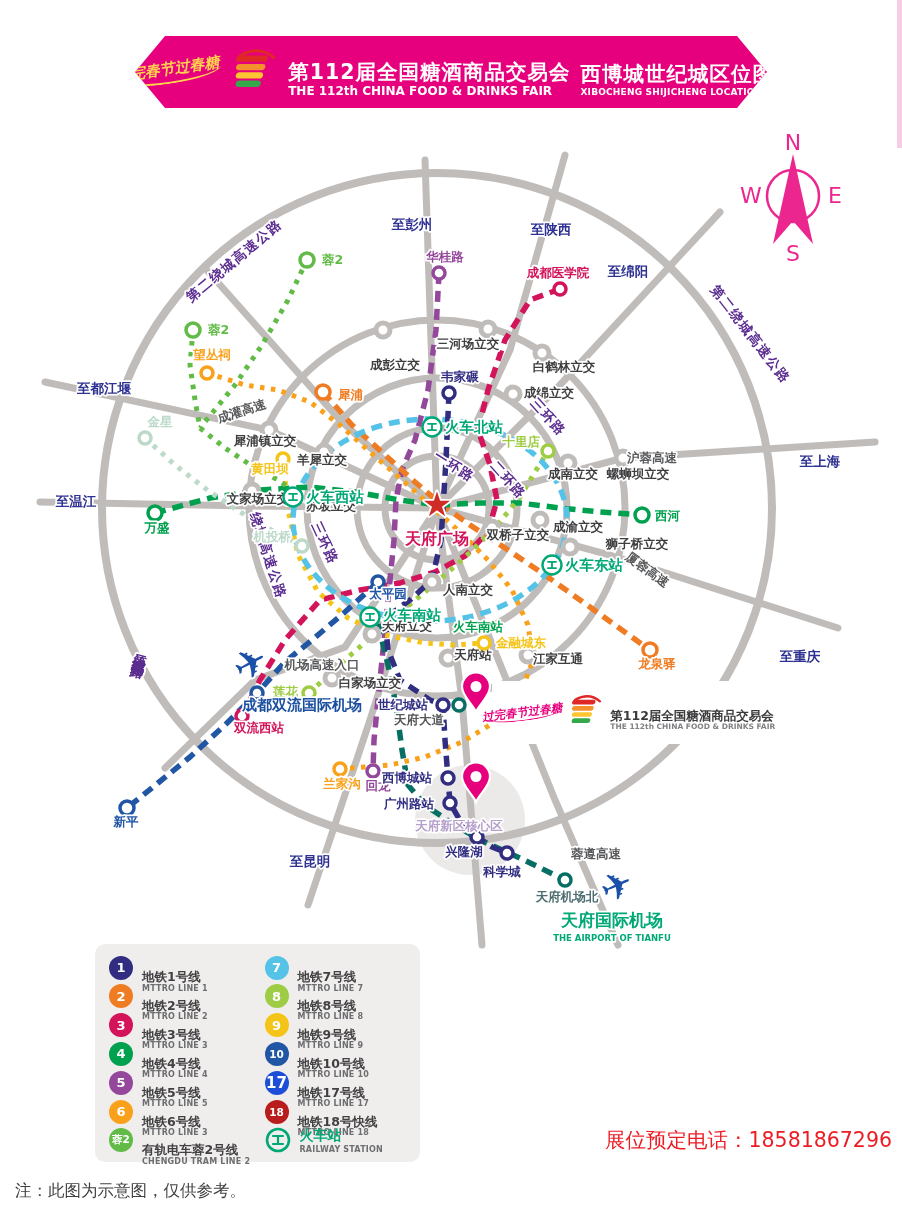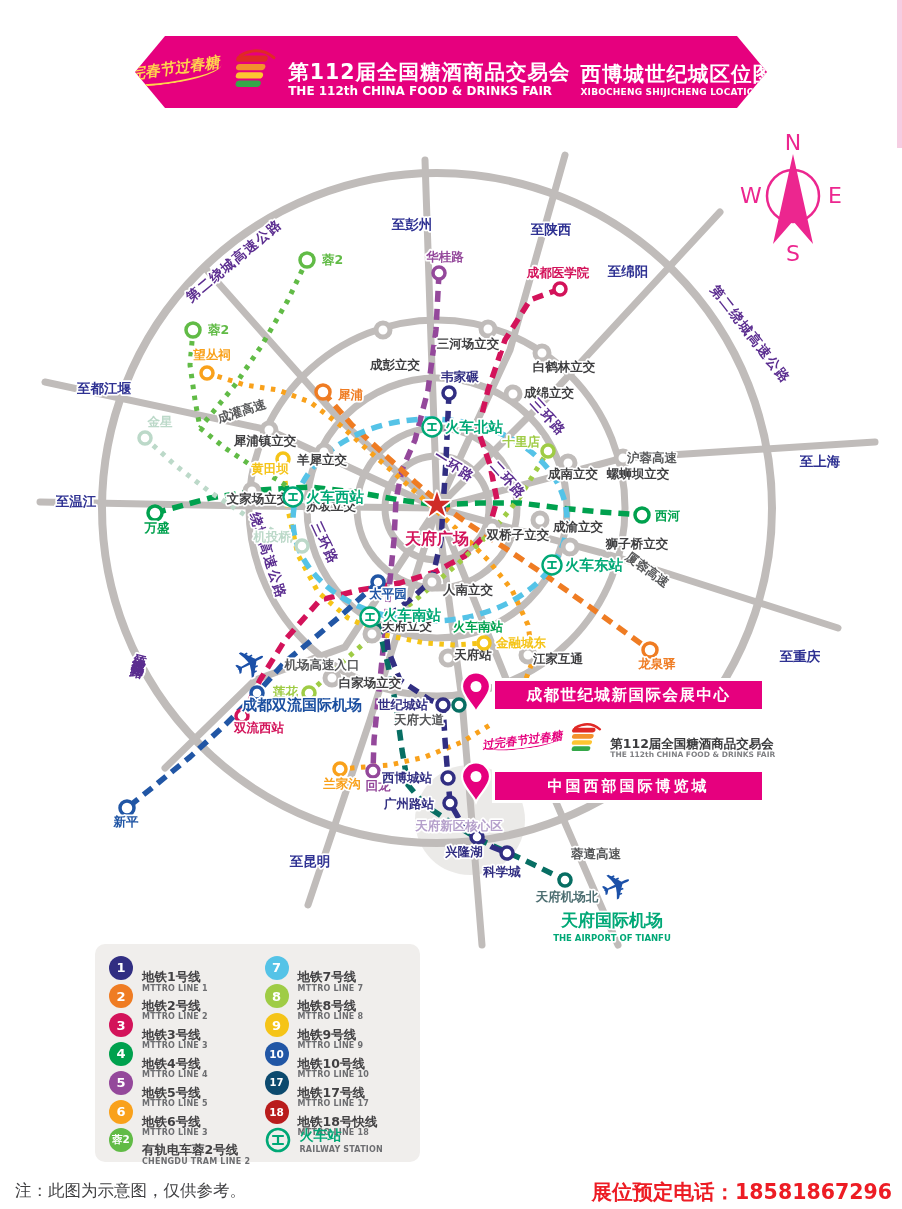--- a/index.html
+++ b/index.html
@@ -53,21 +53,21 @@
   .leg-col{display:flex;flex-direction:column;justify-content:space-between;width:50%;}
   .leg-row{display:flex;align-items:center;gap:9px;height:27px;}
   .leg-badge{width:24px;height:24px;border-radius:50%;color:#fff;font-weight:bold;font-size:13px;
     display:flex;align-items:center;justify-content:center;flex:0 0 24px;}
   .leg-cn{font-weight:bold;font-size:12.5px;color:#414042;line-height:1.05;white-space:nowrap;margin-top:28px;}
   .leg-en{font-weight:bold;font-size:8px;color:#6d6e71;letter-spacing:.2px;white-space:nowrap;}
   .leg-rail-cn{font-weight:bold;font-size:14px;color:#00a876;}
 
   
   #note{left:15px;top:1180px;font-size:16.5px;color:#3f3f41;}
-  #phone{right:10px;top:1178px;font-size:20.5px;font-weight:bold;color:#ed1c24;}
+  #phone{right:10px;top:1126px;font-size:20.5px;font-weight:normal;color:#ed1c24;}
 
   .edge-strip{right:0;top:0;width:5px;height:148px;background:#f6cde2;}
 </style>
 </head>
 <body>
 
 <div class="abs" id="map-layer">
   <svg id="map-svg" width="902" height="1209" viewBox="0 0 902 1209">
       <circle cx="470" cy="820" r="55" fill="#dbd8d6" opacity="0.55"></circle>
       <circle cx="437" cy="508" r="52" fill="none" stroke="#c0bcba" stroke-width="7"></circle>
@@ -282,36 +282,34 @@
     <circle cx="55" cy="72" r="26" fill="none" stroke="#ec268f" stroke-width="2.5"></circle>
     <polygon points="55,30 35,120 55,97 75,120" fill="#ec268f"></polygon>
     <text x="55" y="26" text-anchor="middle" font-size="22" fill="#ec268f" font-family="DejaVu Serif, Liberation Serif, serif">N</text>
     <text x="13" y="79" text-anchor="middle" font-size="22" fill="#ec268f" font-family="DejaVu Serif, Liberation Serif, serif">W</text>
     <text x="97" y="79" text-anchor="middle" font-size="22" fill="#ec268f" font-family="DejaVu Serif, Liberation Serif, serif">E</text>
     <text x="55" y="137" text-anchor="middle" font-size="22" fill="#ec268f" font-family="DejaVu Serif, Liberation Serif, serif">S</text>
   </svg>
 </div>
 
 <div class="abs" id="callout">
-  <div class="co-bar co-bar1">成都世纪城新国际会展中心</div>
   <div class="co-white">
     <span class="co-callig">过完春节过春糖</span>
     <span id="callout-logo"><svg width="34" height="31.28" viewBox="0 0 44 40">
           <rect x="6" y="6" width="30" height="6" rx="3" fill="#e02826" transform="skewX(-12)"></rect>
           <rect x="7.5" y="14" width="28" height="6" rx="3" fill="#f3912d" transform="skewX(-12)"></rect>
           <rect x="9" y="22" width="26" height="6" rx="3" fill="#fdc531" transform="skewX(-12)"></rect>
           <rect x="10.5" y="30" width="24" height="6" rx="3" fill="#35a849" transform="skewX(-12)"></rect>
           <path d="M8 6 Q26 -4 40 8" fill="none" stroke="#e02826" stroke-width="3" stroke-linecap="round"></path>
         </svg></span>
     <div class="title-block">
       <span class="co-cn">第112届全国糖酒商品交易会</span>
       <span class="co-en">THE 112th CHINA FOOD &amp; DRINKS FAIR</span>
     </div>
   </div>
-  <div class="co-bar co-bar2">中国西部国际博览城</div>
 </div>
 
 <div class="abs" id="legend">
     <div class="leg-col">
       <div class="leg-row">
         <span class="leg-badge" style="background: rgb(49, 46, 130);">1</span>
         <div>
           <div class="leg-cn">地铁1号线</div>
           <div class="leg-en">MTTRO LINE 1</div>
         </div>
@@ -382,21 +380,21 @@
         </div>
       </div>
       <div class="leg-row">
         <span class="leg-badge" style="background: rgb(33, 86, 165); font-size: 10.5px;">10</span>
         <div>
           <div class="leg-cn">地铁10号线</div>
           <div class="leg-en">MTTRO LINE 10</div>
         </div>
       </div>
       <div class="leg-row">
-        <span class="leg-badge" style="background: #0c4a6e; font-size: 10px;">17</span>
+        <span class="leg-badge" style="background: #1d4ed8; font-size: 15px;">17</span>
         <div>
           <div class="leg-cn">地铁17号线</div>
           <div class="leg-en">MTTRO LINE 17</div>
         </div>
       </div>
       <div class="leg-row">
         <span class="leg-badge" style="background: #b91c1c; font-size: 10.5px;">18</span>
         <div>
           <div class="leg-cn">地铁18号快线</div>
           <div class="leg-en">MTTRO LINE 18</div>

